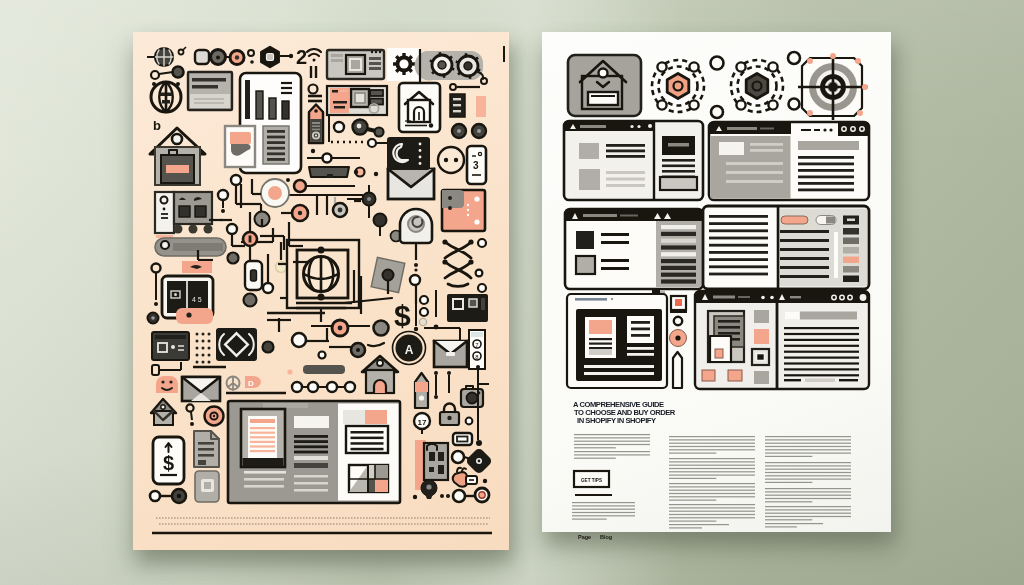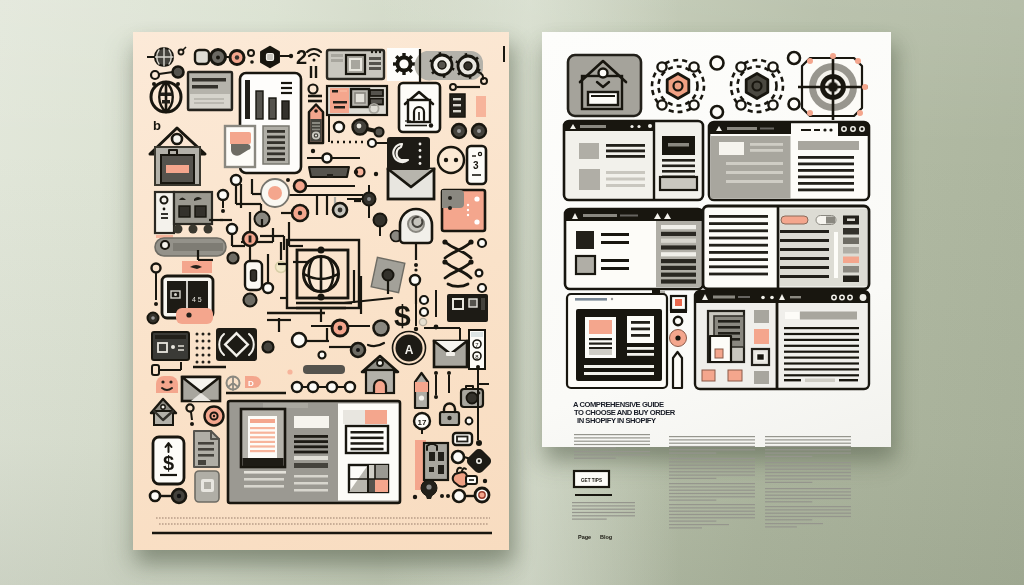--- a/index.html
+++ b/index.html
@@ -4,21 +4,21 @@
   html,body { margin:0; padding:0; width:1024px; height:585px; overflow:hidden;
     font-family:"Liberation Sans",sans-serif; -webkit-font-smoothing:antialiased; }
   text { -webkit-font-smoothing:antialiased; }
   body { background:linear-gradient(97deg,#e2e7da 0%,#d9e0cf 25%,#c5cdb8 50%,#b3bca5 75%,#acb59e 100%); position:relative; }
   #shade { position:absolute; inset:0; background:linear-gradient(180deg,rgba(255,255,255,.10) 0%,rgba(255,255,255,0) 25%,rgba(60,70,50,.05) 75%,rgba(60,70,50,.12) 100%); }
   #glow { position:absolute; left:380px; top:0; width:300px; height:585px;
     background:linear-gradient(90deg,rgba(255,255,255,0) 0%,rgba(235,240,230,.45) 50%,rgba(255,255,255,0) 100%); }
   #lp { position:absolute; left:133px; top:32px; width:376px; height:518px;
     background:linear-gradient(160deg,#fcead8 0%,#fae2c9 55%,#f8dcc0 100%);
     box-shadow:6px 12px 18px rgba(80,90,70,.40), -4px 16px 24px rgba(80,90,70,.25); }
-  #rp { position:absolute; left:542px; top:32px; width:349px; height:415px;
+  #rp { position:absolute; left:542px; top:32px; width:349px; height:500px;
     background:linear-gradient(160deg,#fdfdfb 0%,#fafaf7 70%,#f2f2ee 100%);
     box-shadow:6px 12px 18px rgba(80,90,70,.38), -4px 16px 24px rgba(80,90,70,.22); }
   svg { display:block; }
 </style></head>
 <body>
 <div id="shade"></div>
 <div id="glow"></div>
 <div id="lp">
     <svg width="376" height="518" viewBox="0 0 376 518">
 <circle cx="31" cy="25" r="9" fill="#44423c" stroke="#18160f" stroke-width="2.2"></circle>

